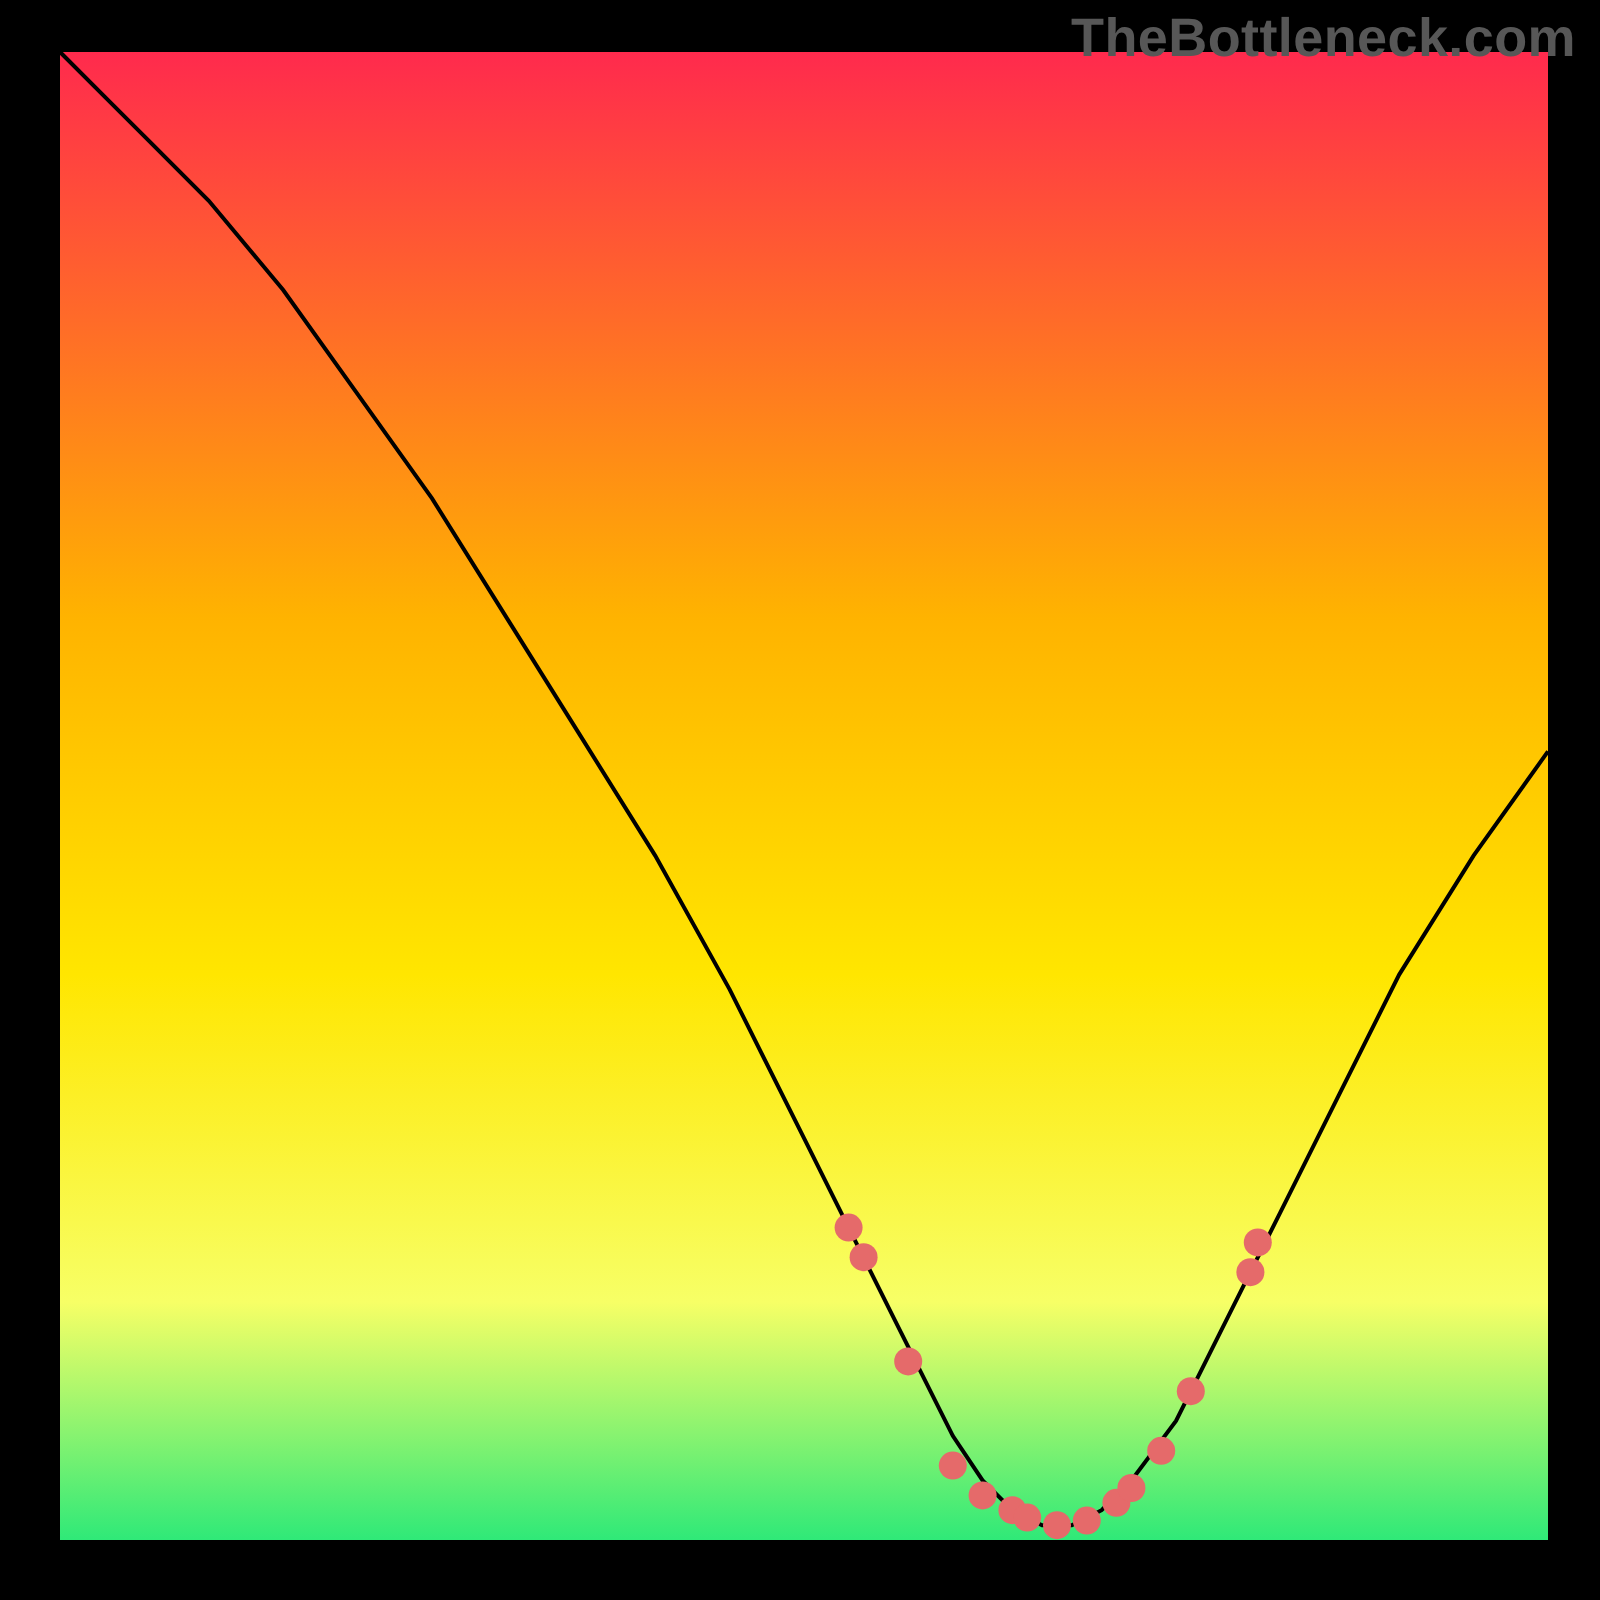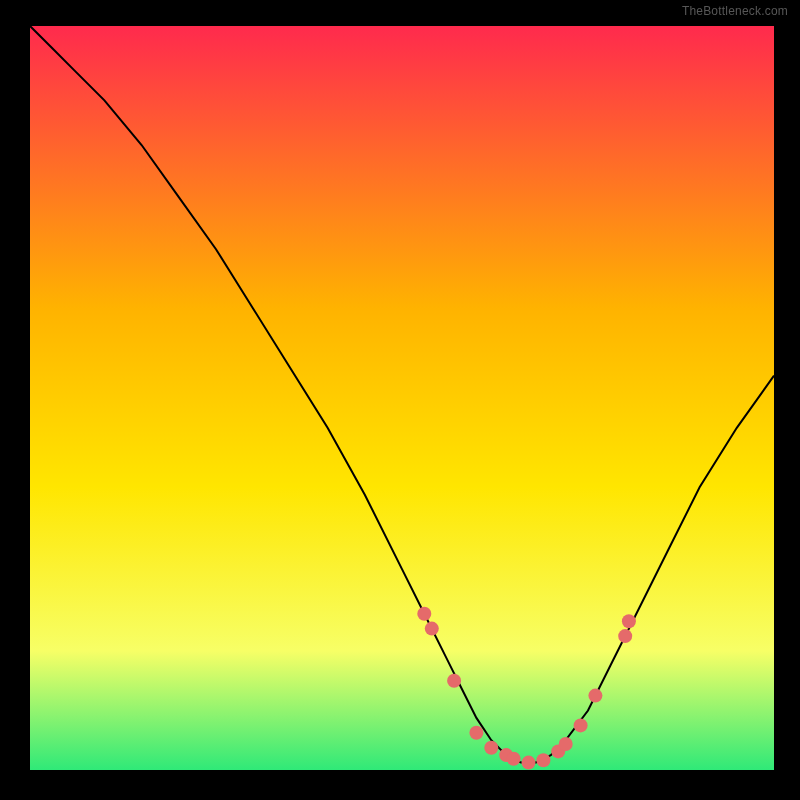--- a/index.html
+++ b/index.html
@@ -13,22 +13,22 @@
   .stage {
     position: relative;
     width: 800px;
     height: 800px;
   }
   .watermark {
     position: absolute;
     top: 4px;
     right: 12px;
     font-family: Arial, Helvetica, sans-serif;
-    font-size: 12px;
-    font-weight: 400;
+    font-size: 27px;
+    font-weight: 700;
     color: #575757;
     letter-spacing: 0.2px;
   }
   svg {
     display: block;
   }
 </style>
 </head>
 <body>
 

